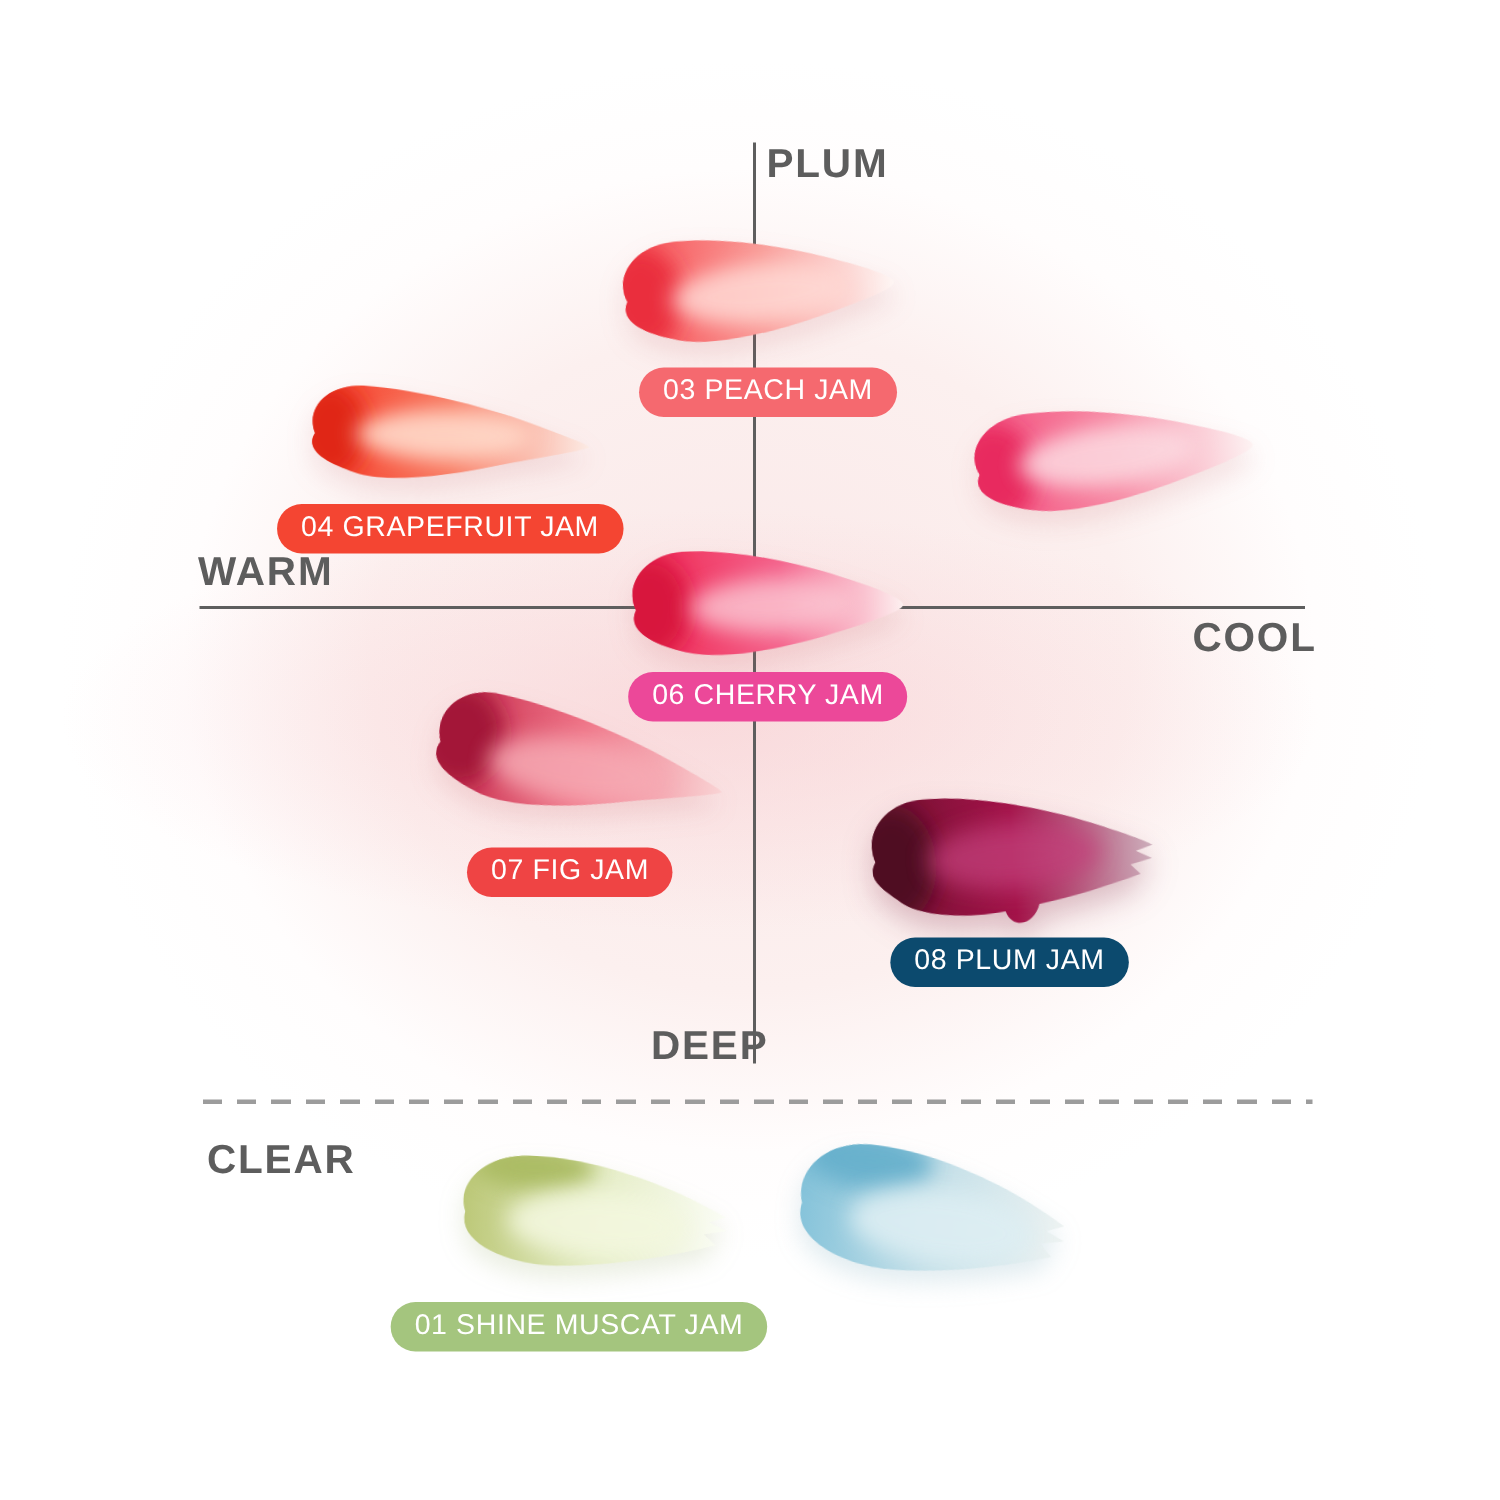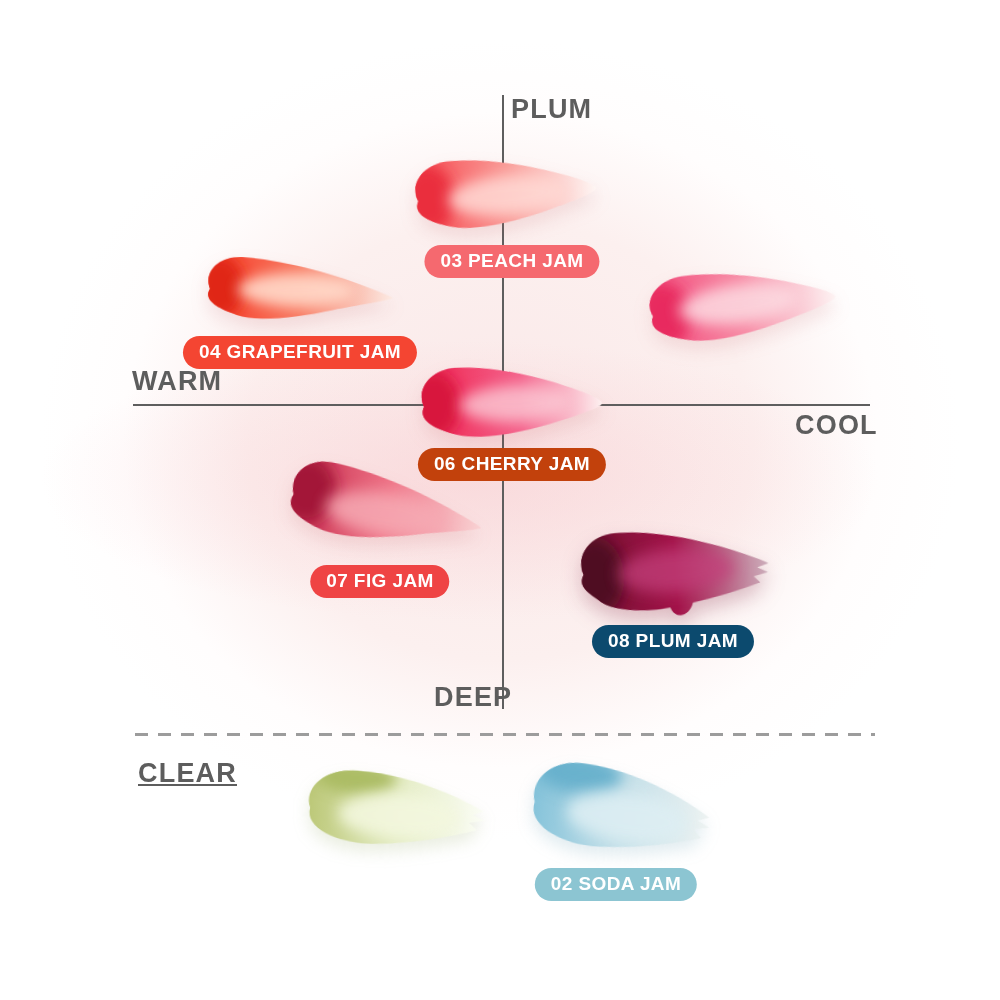--- a/index.html
+++ b/index.html
@@ -22,40 +22,40 @@
   .dashed-line{
     position:absolute;z-index:1;height:3px;
     background:repeating-linear-gradient(90deg,#9c9c9c 0 13px,transparent 13px 23px);
   }
   .smear{
     position:absolute;z-index:2;overflow:visible;
     filter:drop-shadow(0 9px 9px rgba(190,80,90,0.15));
   }
   .badge{
     position:absolute;z-index:3;transform:translateX(-50%);
-    color:#ffffff;font-size:19px;font-weight:bold;letter-spacing:0.4px;
+    color:#ffffff;font-size:19px;font-weight:normal;letter-spacing:0.4px;
     padding:5px 16px 6px 16px;border-radius:18px;white-space:nowrap;
   }
 </style>
 </head>
 <body>
 
 <div class="stage">
 
   <div class="glow"></div>
 
   <div class="axis-line" style="left:502px;top:95px;width:2px;height:614px;"></div>
   <div class="axis-line" style="left:133px;top:404px;width:737px;height:2px;"></div>
   <div class="dashed-line" style="left:135px;top:733px;width:740px;"></div>
 
   <div class="axis-label" style="left:511px;top:94px;">PLUM</div>
   <div class="axis-label" style="left:132px;top:366px;">WARM</div>
   <div class="axis-label" style="left:795px;top:410px;">COOL</div>
   <div class="axis-label" style="left:434px;top:682px;">DEEP</div>
-  <div class="axis-label" style="left:138px;top:758px;text-decoration:underline;">CLEAR</div>
+  <div class="axis-label" style="left:138px;top:758px;">CLEAR</div>
 
   <svg class="smear" style="left:402px;top:145px;width:200px;height:98px;transform:rotate(-5deg);" viewBox="0 0 200 100" preserveAspectRatio="none">
     <defs>
       <linearGradient id="g1" x1="0" y1="0" x2="1" y2="0">
         <stop offset="0" stop-color="#f6484f"></stop>
         <stop offset="0.52" stop-color="#f99b97"></stop>
         <stop offset="1" stop-color="#fef6f4"></stop>
       </linearGradient>
       <clipPath id="c1">
           <path d="M16,50 C8,32 24,13 48,12 C80,11 124,21 158,34 C178,41 193,48 194,52 C195,56 176,62 150,69 C118,78 74,86 48,79 C26,73 9,63 16,50 Z"></path>
@@ -128,21 +128,21 @@
       <filter id="f4" x="-40%" y="-40%" width="180%" height="180%">
           <feGaussianBlur stdDeviation="7"></feGaussianBlur>
         </filter>
     </defs>
     <path d="M16,50 C8,32 24,13 48,12 C80,11 124,21 158,34 C178,41 193,48 194,52 C195,56 176,62 150,69 C118,78 74,86 48,79 C26,73 9,63 16,50 Z" fill="url(#g4)"></path>
     <g clip-path="url(#c4)">
       <ellipse cx="26" cy="48" rx="26" ry="34" fill="#d8143c" filter="url(#f4)"></ellipse>
       <ellipse cx="108" cy="50" rx="56" ry="18" fill="#fbc9d4" filter="url(#f4)" opacity="0.8"></ellipse>
     </g>
   </svg>
-  <div class="badge" style="left: 512px; top: 448px; background-color: #c2410c;">06 CHERRY JAM</div>
+  <div class="badge" style="left: 512px; top: 448px; background-color: #ec4899;">06 CHERRY JAM</div>
 
   <svg class="smear" style="left:278px;top:456px;width:208px;height:106px;transform:rotate(8deg);" viewBox="0 0 200 100" preserveAspectRatio="none">
     <defs>
       <linearGradient id="g5" x1="0" y1="0" x2="1" y2="0">
         <stop offset="0" stop-color="#c52a4c"></stop>
         <stop offset="0.5" stop-color="#ef7487"></stop>
         <stop offset="1" stop-color="#f9d3d4"></stop>
       </linearGradient>
       <clipPath id="c5">
           <path d="M14,48 C7,30 22,12 46,13 C82,15 134,28 170,43 C185,49 196,53 197,55 C187,59 163,63 137,69 C105,77 63,84 41,76 C21,69 7,60 14,48 Z"></path>
@@ -194,20 +194,21 @@
       <filter id="f7" x="-40%" y="-40%" width="180%" height="180%">
           <feGaussianBlur stdDeviation="7"></feGaussianBlur>
         </filter>
     </defs>
     <path d="M16,52 C9,34 26,15 52,13 C84,11 122,20 152,31 C168,37 180,43 188,47 L177,51 L189,56 L174,59 L182,66 C156,74 118,83 78,85 C48,86 11,74 16,52 Z" fill="url(#g7)"></path>
     <g clip-path="url(#c7)">
       <ellipse cx="60" cy="20" rx="40" ry="16" fill="#a8b95e" filter="url(#f7)" opacity="0.9"></ellipse>
       <ellipse cx="104" cy="56" rx="60" ry="22" fill="#f3f7de" filter="url(#f7)" opacity="0.9"></ellipse>
     </g>
   </svg>
+  <div class="badge" style="left: 386px; top: 868px; background-color: rgb(164, 197, 126);">01 SHINE MUSCAT JAM</div>
 
   <svg class="smear" style="left:518px;top:754px;width:204px;height:112px;transform:rotate(7deg);filter:drop-shadow(0 8px 8px rgba(90,150,170,0.18));" viewBox="0 0 200 100" preserveAspectRatio="none">
     <defs>
       <linearGradient id="g8" x1="0" y1="0" x2="1" y2="0">
         <stop offset="0" stop-color="#85c3da"></stop>
         <stop offset="0.5" stop-color="#c3dfe8"></stop>
         <stop offset="1" stop-color="#eef3f2"></stop>
       </linearGradient>
       <clipPath id="c8">
           <path d="M16,52 C9,34 26,15 52,13 C84,11 122,20 152,31 C168,37 180,43 188,47 L177,51 L189,56 L174,59 L182,66 C156,74 118,83 78,85 C48,86 11,74 16,52 Z"></path>
@@ -215,15 +216,14 @@
       <filter id="f8" x="-40%" y="-40%" width="180%" height="180%">
           <feGaussianBlur stdDeviation="7"></feGaussianBlur>
         </filter>
     </defs>
     <path d="M16,52 C9,34 26,15 52,13 C84,11 122,20 152,31 C168,37 180,43 188,47 L177,51 L189,56 L174,59 L182,66 C156,74 118,83 78,85 C48,86 11,74 16,52 Z" fill="url(#g8)"></path>
     <g clip-path="url(#c8)">
       <ellipse cx="56" cy="22" rx="42" ry="18" fill="#63aecb" filter="url(#f8)" opacity="0.9"></ellipse>
       <ellipse cx="108" cy="56" rx="60" ry="22" fill="#ddeef3" filter="url(#f8)" opacity="0.9"></ellipse>
     </g>
   </svg>
-  <div class="badge" style="left: 616px; top: 868px; background-color: rgb(140, 197, 210);">02 SODA JAM</div>
 
 </div>
 
 </body></html>

